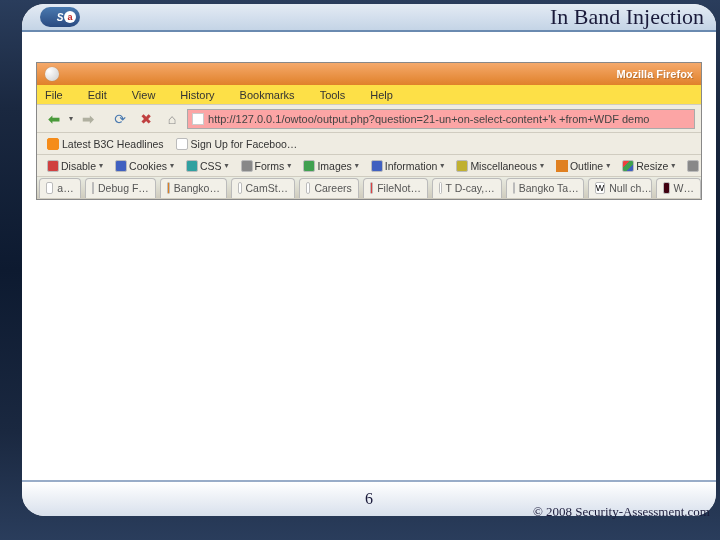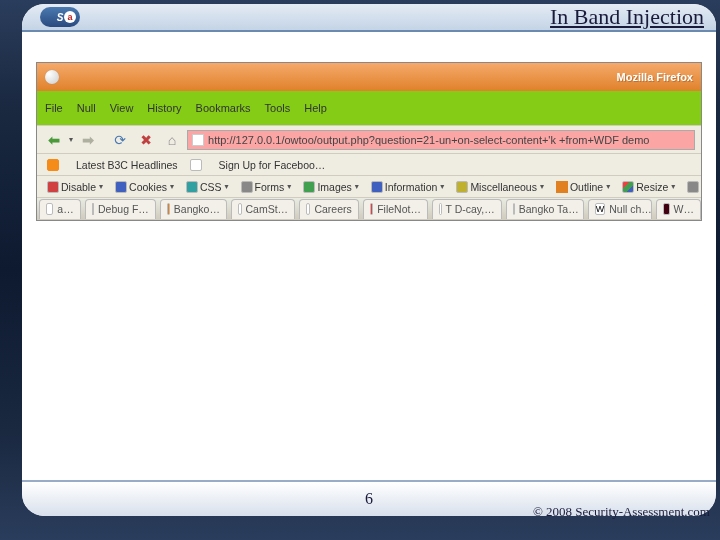--- a/index.html
+++ b/index.html
@@ -63,63 +63,62 @@
     justify-content: center;
     font-size: 9px;
     font-style: normal;
     font-weight: bold;
   }
   .title {
     margin-left: auto;
     font-family: "Times New Roman", serif;
     font-size: 22px;
     color: #1a1a3a;
-    text-decoration: underline;
   }
   .slide-area {
     position: absolute;
     top: 28px;
     left: 0;
     right: 0;
     bottom: 36px;
     padding: 30px 14px 6px 14px;
   }
   .browser {
     width: 100%;
     background: #f2f1ec;
     border: 1px solid #888;
   }
   .titlebar {
-    height: 28px;
+    height: 22px;
     background: linear-gradient(180deg, #f5a96b 0%, #e0812a 100%);
     display: flex;
     align-items: center;
     padding: 0 8px;
   }
   .titlebar-gap { flex: 1; }
   .titlebar-label {
     color: #fff;
     font-weight: bold;
     font-size: 11px;
     text-shadow: 1px 1px 0 rgba(0,0,0,0.2);
   }
   .tb-ico {
     width: 14px; height: 14px;
     margin-right: 4px;
     border-radius: 50%;
     background: radial-gradient(circle at 4px 4px, #fff, #ccc);
     box-shadow: 0 0 1px #888;
   }
   .menubar {
-    height: 35px;
-    display: flex;
-    align-items: center;
-    gap: 14px;
+    height: 20px;
+    display: flex;
+    align-items: center;
+    gap: 25px;
     padding: 0 8px;
-    background: #84cc16;
+    background: #fde047;
     border-bottom: 1px solid #d0ccc0;
     font-size: 11px;
     color: #333;
   }
   .menuitem { cursor: default; }
   .navbar {
     height: 28px;
     display: flex;
     align-items: center;
     gap: 4px;
@@ -165,21 +164,21 @@
     gap: 4px;
     padding: 0 6px;
     background: #efece2;
     border-bottom: 1px solid #d0ccc0;
     font-size: 10.5px;
     color: #333;
     overflow: hidden;
     white-space: nowrap;
   }
   .bm-item, .tool-item {
-    display: flex; align-items: center; gap: 17px;
+    display: flex; align-items: center; gap: 3px;
     padding: 1px 4px;
   }
   .mini-ico {
     width: 12px; height: 12px;
     background: #fff;
     border: 1px solid #bbb;
     border-radius: 2px;
   }
   .rss-ico { background: #f58c1a; border-color: #f58c1a; }
   .tool-item { gap: 2px; }
@@ -275,21 +274,21 @@
     <div class="browser">
 
       <div class="titlebar">
         <span class="tb-ico"></span>
         <span class="titlebar-gap"></span>
         <span class="titlebar-label">Mozilla Firefox</span>
       </div>
 
       <div class="menubar">
         <span class="menuitem">File</span>
-        <span class="menuitem">Null</span>
+        <span class="menuitem">Edit</span>
         <span class="menuitem">View</span>
         <span class="menuitem">History</span>
         <span class="menuitem">Bookmarks</span>
         <span class="menuitem">Tools</span>
         <span class="menuitem">Help</span>
       </div>
 
       <div class="navbar">
         <div class="nav-btn back">⬅</div>
         <span class="dd-tri">▾</span>

